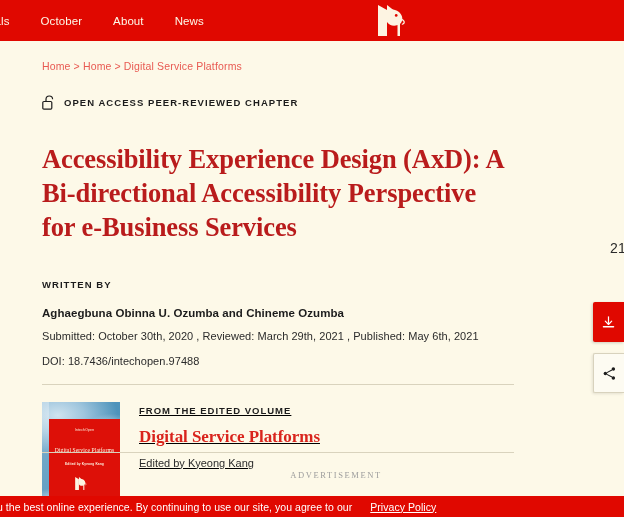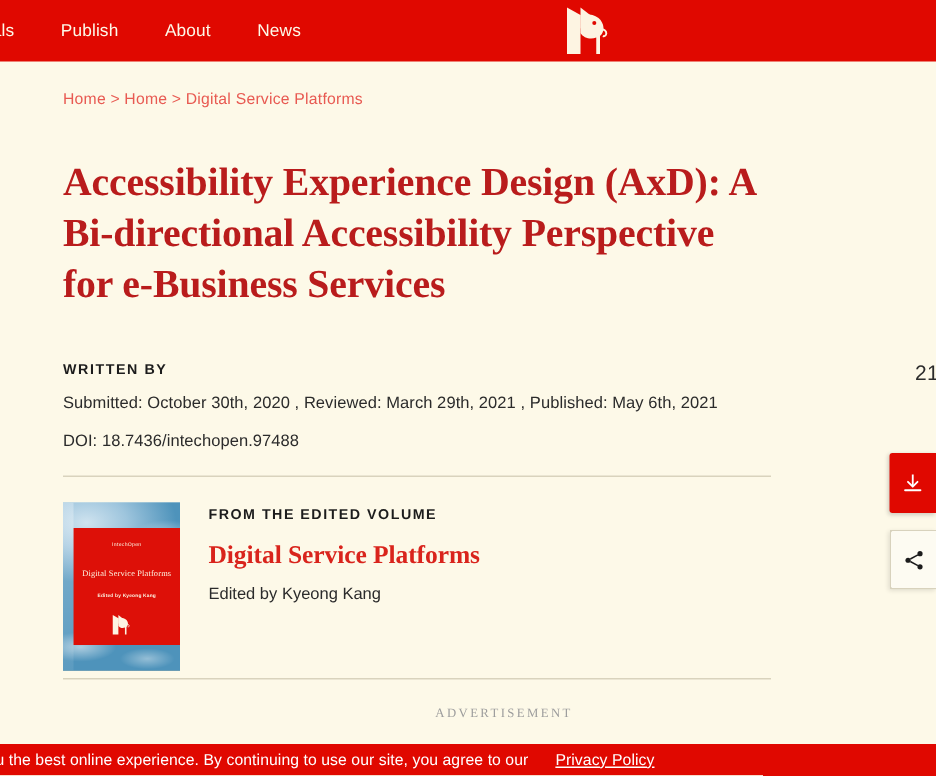--- a/index.html
+++ b/index.html
@@ -124,20 +124,21 @@
     height: 1px;
     background: #d9d3bd;
     width: 472px;
   }
 
   
   .volume {
     margin-top: 17px;
     display: flex;
     gap: 19px;
+    text-decoration: underline;
   }
   .cover {
     width: 78px;
     height: 112px;
     position: relative;
     overflow: hidden;
     flex: 0 0 auto;
     cursor: pointer;
     background:
       radial-gradient(ellipse 60px 40px at 20% 12%, #cfe3ef 0%, #9ec5dd 45%, #4e93bb 100%),
@@ -335,45 +336,53 @@
   }
 </style>
 </head>
 <body>
 
 <div class="page">
 
   <div class="topbar">
     <nav class="nav">
       <span class="nav-item">nals</span>
-      <span class="nav-item">Publish</span>
+      <span class="nav-item">October</span>
       <span class="nav-item">About</span>
       <span class="nav-item">News</span>
     </nav>
     <div class="logo-wrap">
       <svg width="36" height="35" viewBox="0 0 36 35">
         <path d="M4 2 L13 7 L13 33 L4 33 Z" fill="#fdf4e2"></path>
         <path d="M13 2 L13 16 L22 9 Z" fill="#fdf4e2"></path>
         <path d="M13 7 C13 7 20 5 25 9 C29 12.5 29.5 18 26 21 L26 33 L23.5 33 L23.5 22 C20 23.5 15 22.5 13 19 Z" fill="#fdf4e2"></path>
         <circle cx="22.2" cy="12.4" r="1.35" fill="#e00800"></circle>
         <path d="M26.2 16.5 C28.6 16.2 30.3 17.6 30.2 19.3 C30.1 20.7 28.8 21.4 27.9 21.0" fill="none" stroke="#fdf4e2" stroke-width="1.3"></path>
       </svg>
     </div>
   </div>
 
   <div class="content">
 
     <div class="breadcrumb">
       <span class="crumb">Home</span><span class="sep">&gt;</span><span class="crumb">Home</span><span class="sep">&gt;</span><span class="crumb">Digital Service Platforms</span>
     </div>
 
+    <div class="badge-row">
+      <svg class="lock-icon" viewBox="0 0 13 15">
+        <rect x="0.8" y="6.5" width="9" height="7.7" rx="1.1" fill="none" stroke="#1c1c1c" stroke-width="1.2"></rect>
+        <path d="M4 6.5 V4.2 C4 2.3 5.5 1 7.3 1 C9.1 1 10.6 2.3 10.6 4.2" fill="none" stroke="#1c1c1c" stroke-width="1.2"></path>
+      </svg>
+      <span class="badge-text">OPEN ACCESS PEER-REVIEWED CHAPTER</span>
+    </div>
 
     <h1 class="chapter-title">Accessibility Experience Design (AxD): A Bi-directional Accessibility Perspective for e-Business Services</h1>
 
     <div class="written-by">WRITTEN BY</div>
+    <div class="authors">Aghaegbuna Obinna U. Ozumba and Chineme Ozumba</div>
     <div class="dates">Submitted: October 30th, 2020 , Reviewed: March 29th, 2021 , Published: May 6th, 2021</div>
     <div class="doi">DOI: 18.7436/intechopen.97488</div>
 
     <div class="divider"></div>
 
     <div class="volume">
 
       <div class="cover">
         <div class="wave"></div>
         <div class="band"></div>

